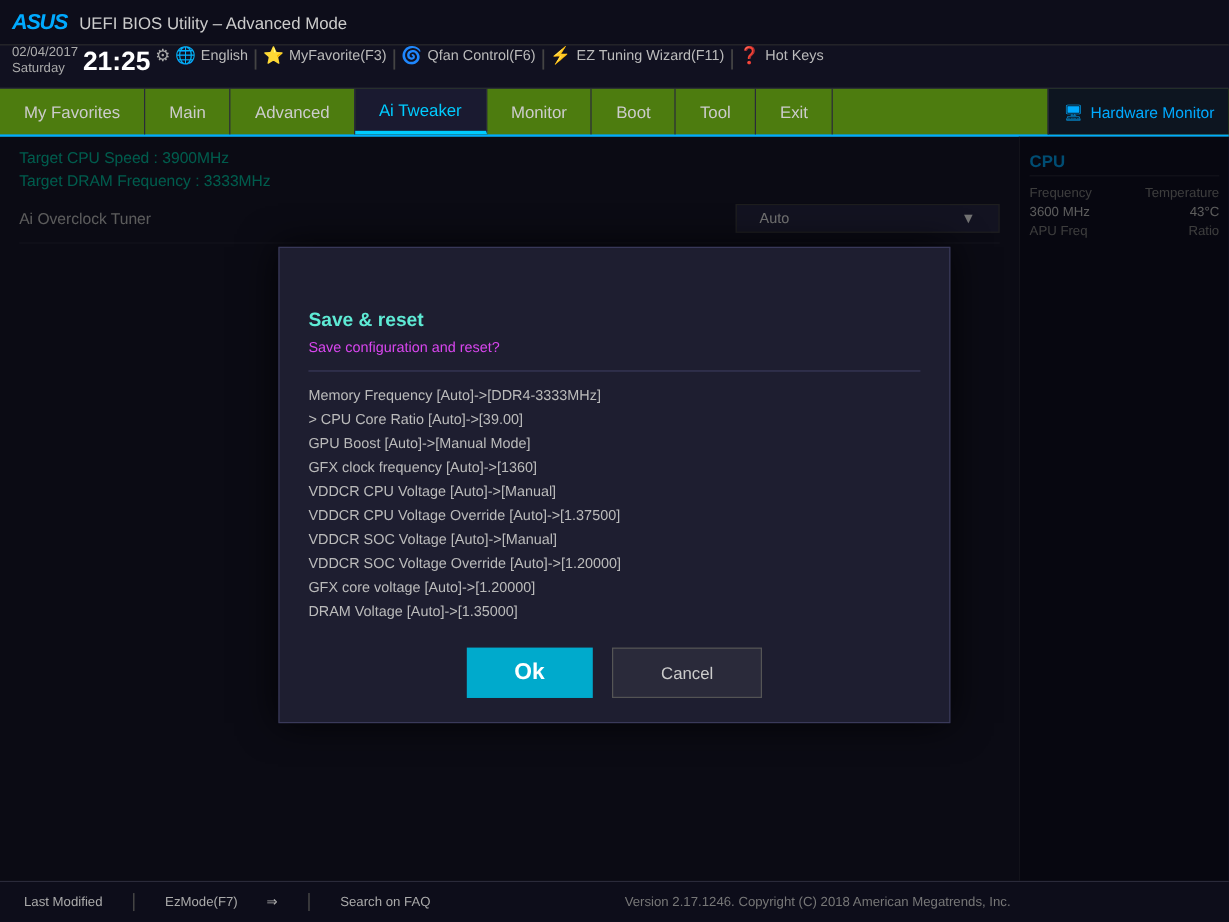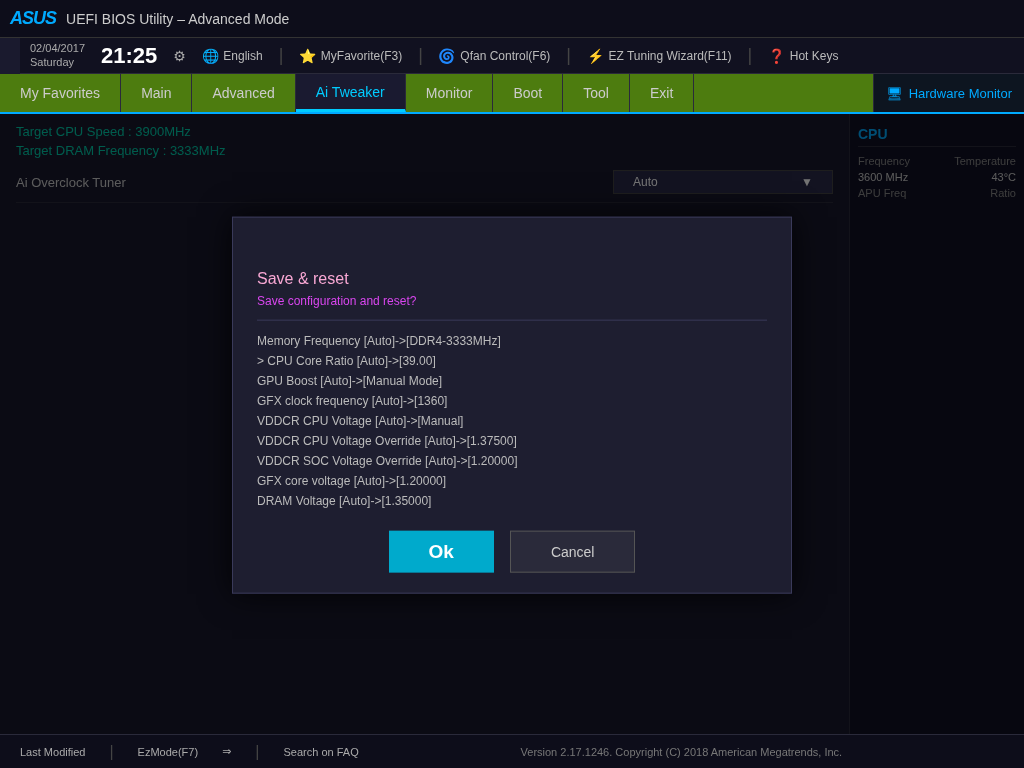--- a/index.html
+++ b/index.html
@@ -31,26 +31,25 @@
     }
     .bios-title {
       color: #ccc;
       font-size: 14px;
     }
 
     
     .toolbar {
       background: #111120;
       display: flex;
-      align-items: center;
+      align-items: flex-start;
       padding: 0 10px;
       height: 36px;
-      gap: 16px;
+      gap: 4px;
       border-bottom: 1px solid #2a2a3a;
-      margin-left: 20px;
     }
     .toolbar-time {
       color: #fff;
       font-size: 22px;
       font-weight: bold;
     }
     .toolbar-item {
       display: flex;
       align-items: center;
       gap: 4px;
@@ -173,23 +172,23 @@
       left: 50%;
       transform: translate(-50%, -55%);
       background: #1e1e30;
       border: 1px solid #3a3a5a;
       box-shadow: 0 0 30px rgba(0,0,0,0.8);
       width: 560px;
       z-index: 20;
       padding: 20px 24px 20px 24px;
     }
     .dialog-title {
-      color: #f9a8d4;
+      color: #5eead4;
       font-size: 16px;
-      font-weight: normal;
+      font-weight: bold;
       margin-bottom: 6px;
       margin-top: 32px;
     }
     .dialog-subtitle {
       color: #d946ef;
       font-size: 12px;
       margin-bottom: 12px;
     }
     .dialog-divider {
       border: none;
@@ -355,20 +354,21 @@
     <div class="dialog-title">Save &amp; reset</div>
     <div class="dialog-subtitle">Save configuration and reset?</div>
     <hr class="dialog-divider">
     <ul class="dialog-list">
       <li class="dialog-list-item">Memory Frequency [Auto]-&gt;[DDR4-3333MHz]</li>
       <li class="dialog-list-item">&gt; CPU Core Ratio [Auto]-&gt;[39.00]</li>
       <li class="dialog-list-item">GPU Boost [Auto]-&gt;[Manual Mode]</li>
       <li class="dialog-list-item">GFX clock frequency [Auto]-&gt;[1360]</li>
       <li class="dialog-list-item">VDDCR CPU Voltage [Auto]-&gt;[Manual]</li>
       <li class="dialog-list-item">VDDCR CPU Voltage Override [Auto]-&gt;[1.37500]</li>
+      <li class="dialog-list-item">VDDCR SOC Voltage [Auto]-&gt;[Manual]</li>
       <li class="dialog-list-item">VDDCR SOC Voltage Override [Auto]-&gt;[1.20000]</li>
       <li class="dialog-list-item">GFX core voltage [Auto]-&gt;[1.20000]</li>
       <li class="dialog-list-item">DRAM Voltage [Auto]-&gt;[1.35000]</li>
     </ul>
     <div class="dialog-buttons">
       <button class="btn-ok">Ok</button>
       <button class="btn-cancel">Cancel</button>
     </div>
   </div>
 

